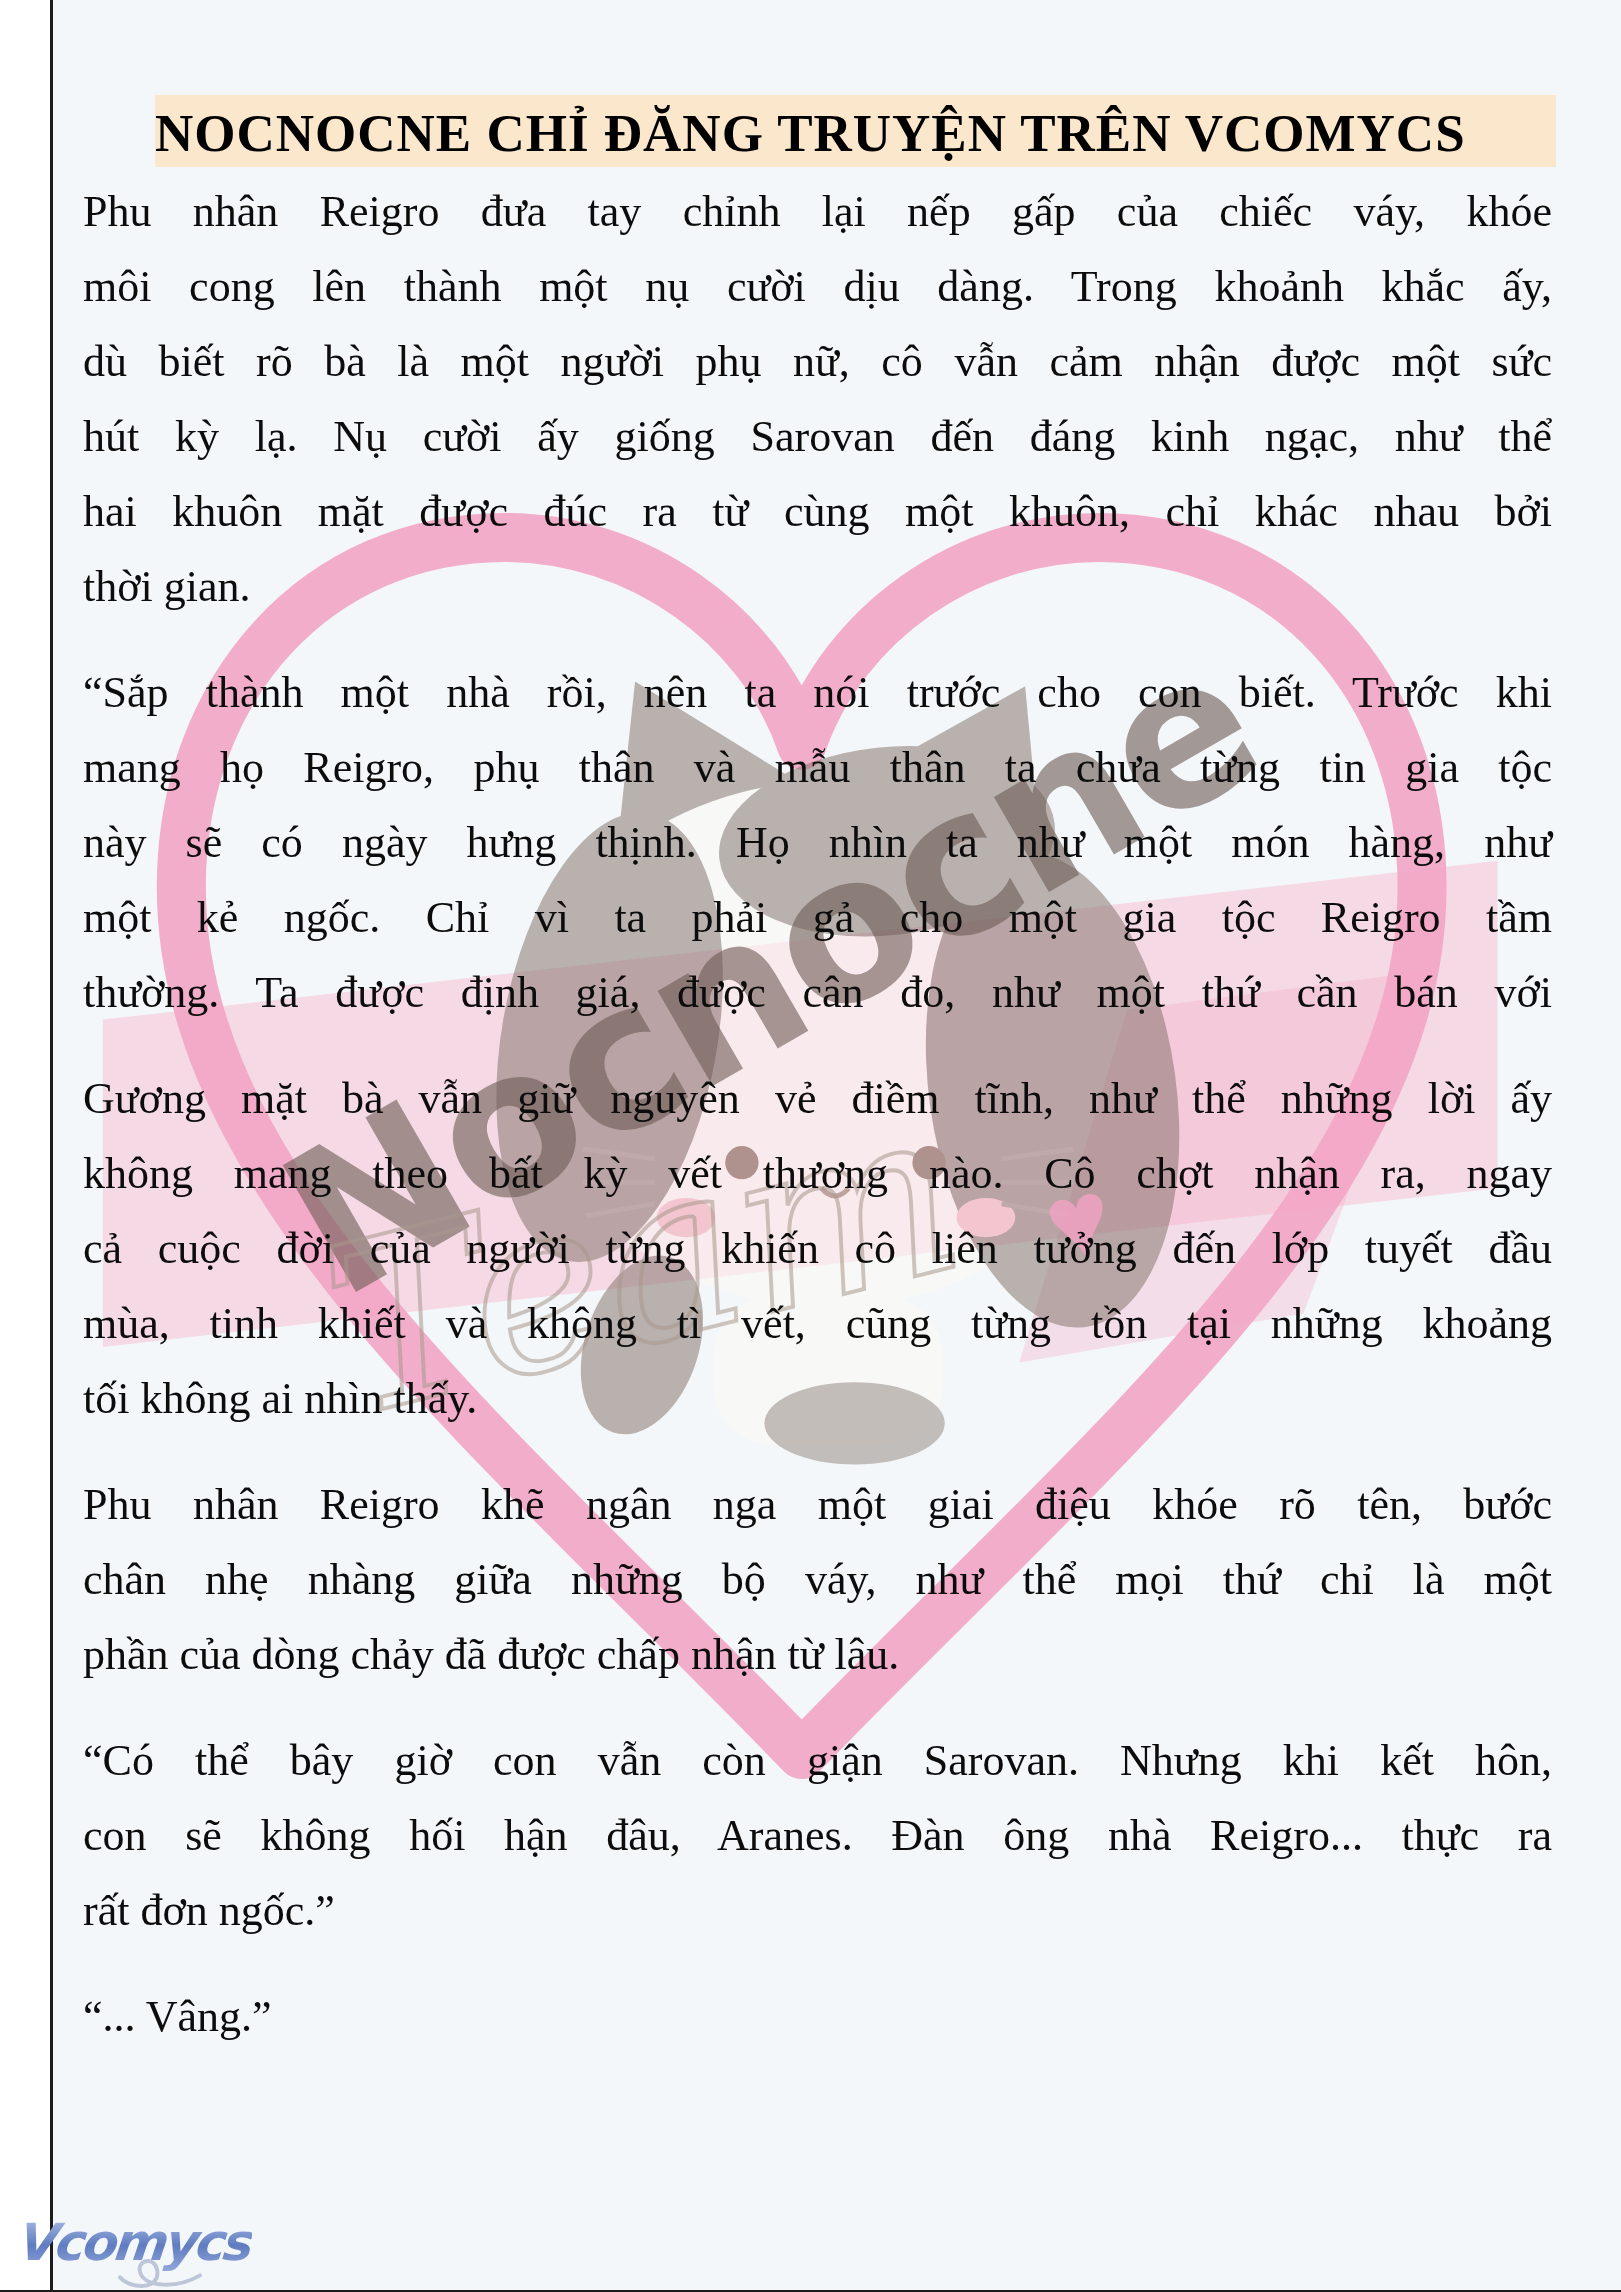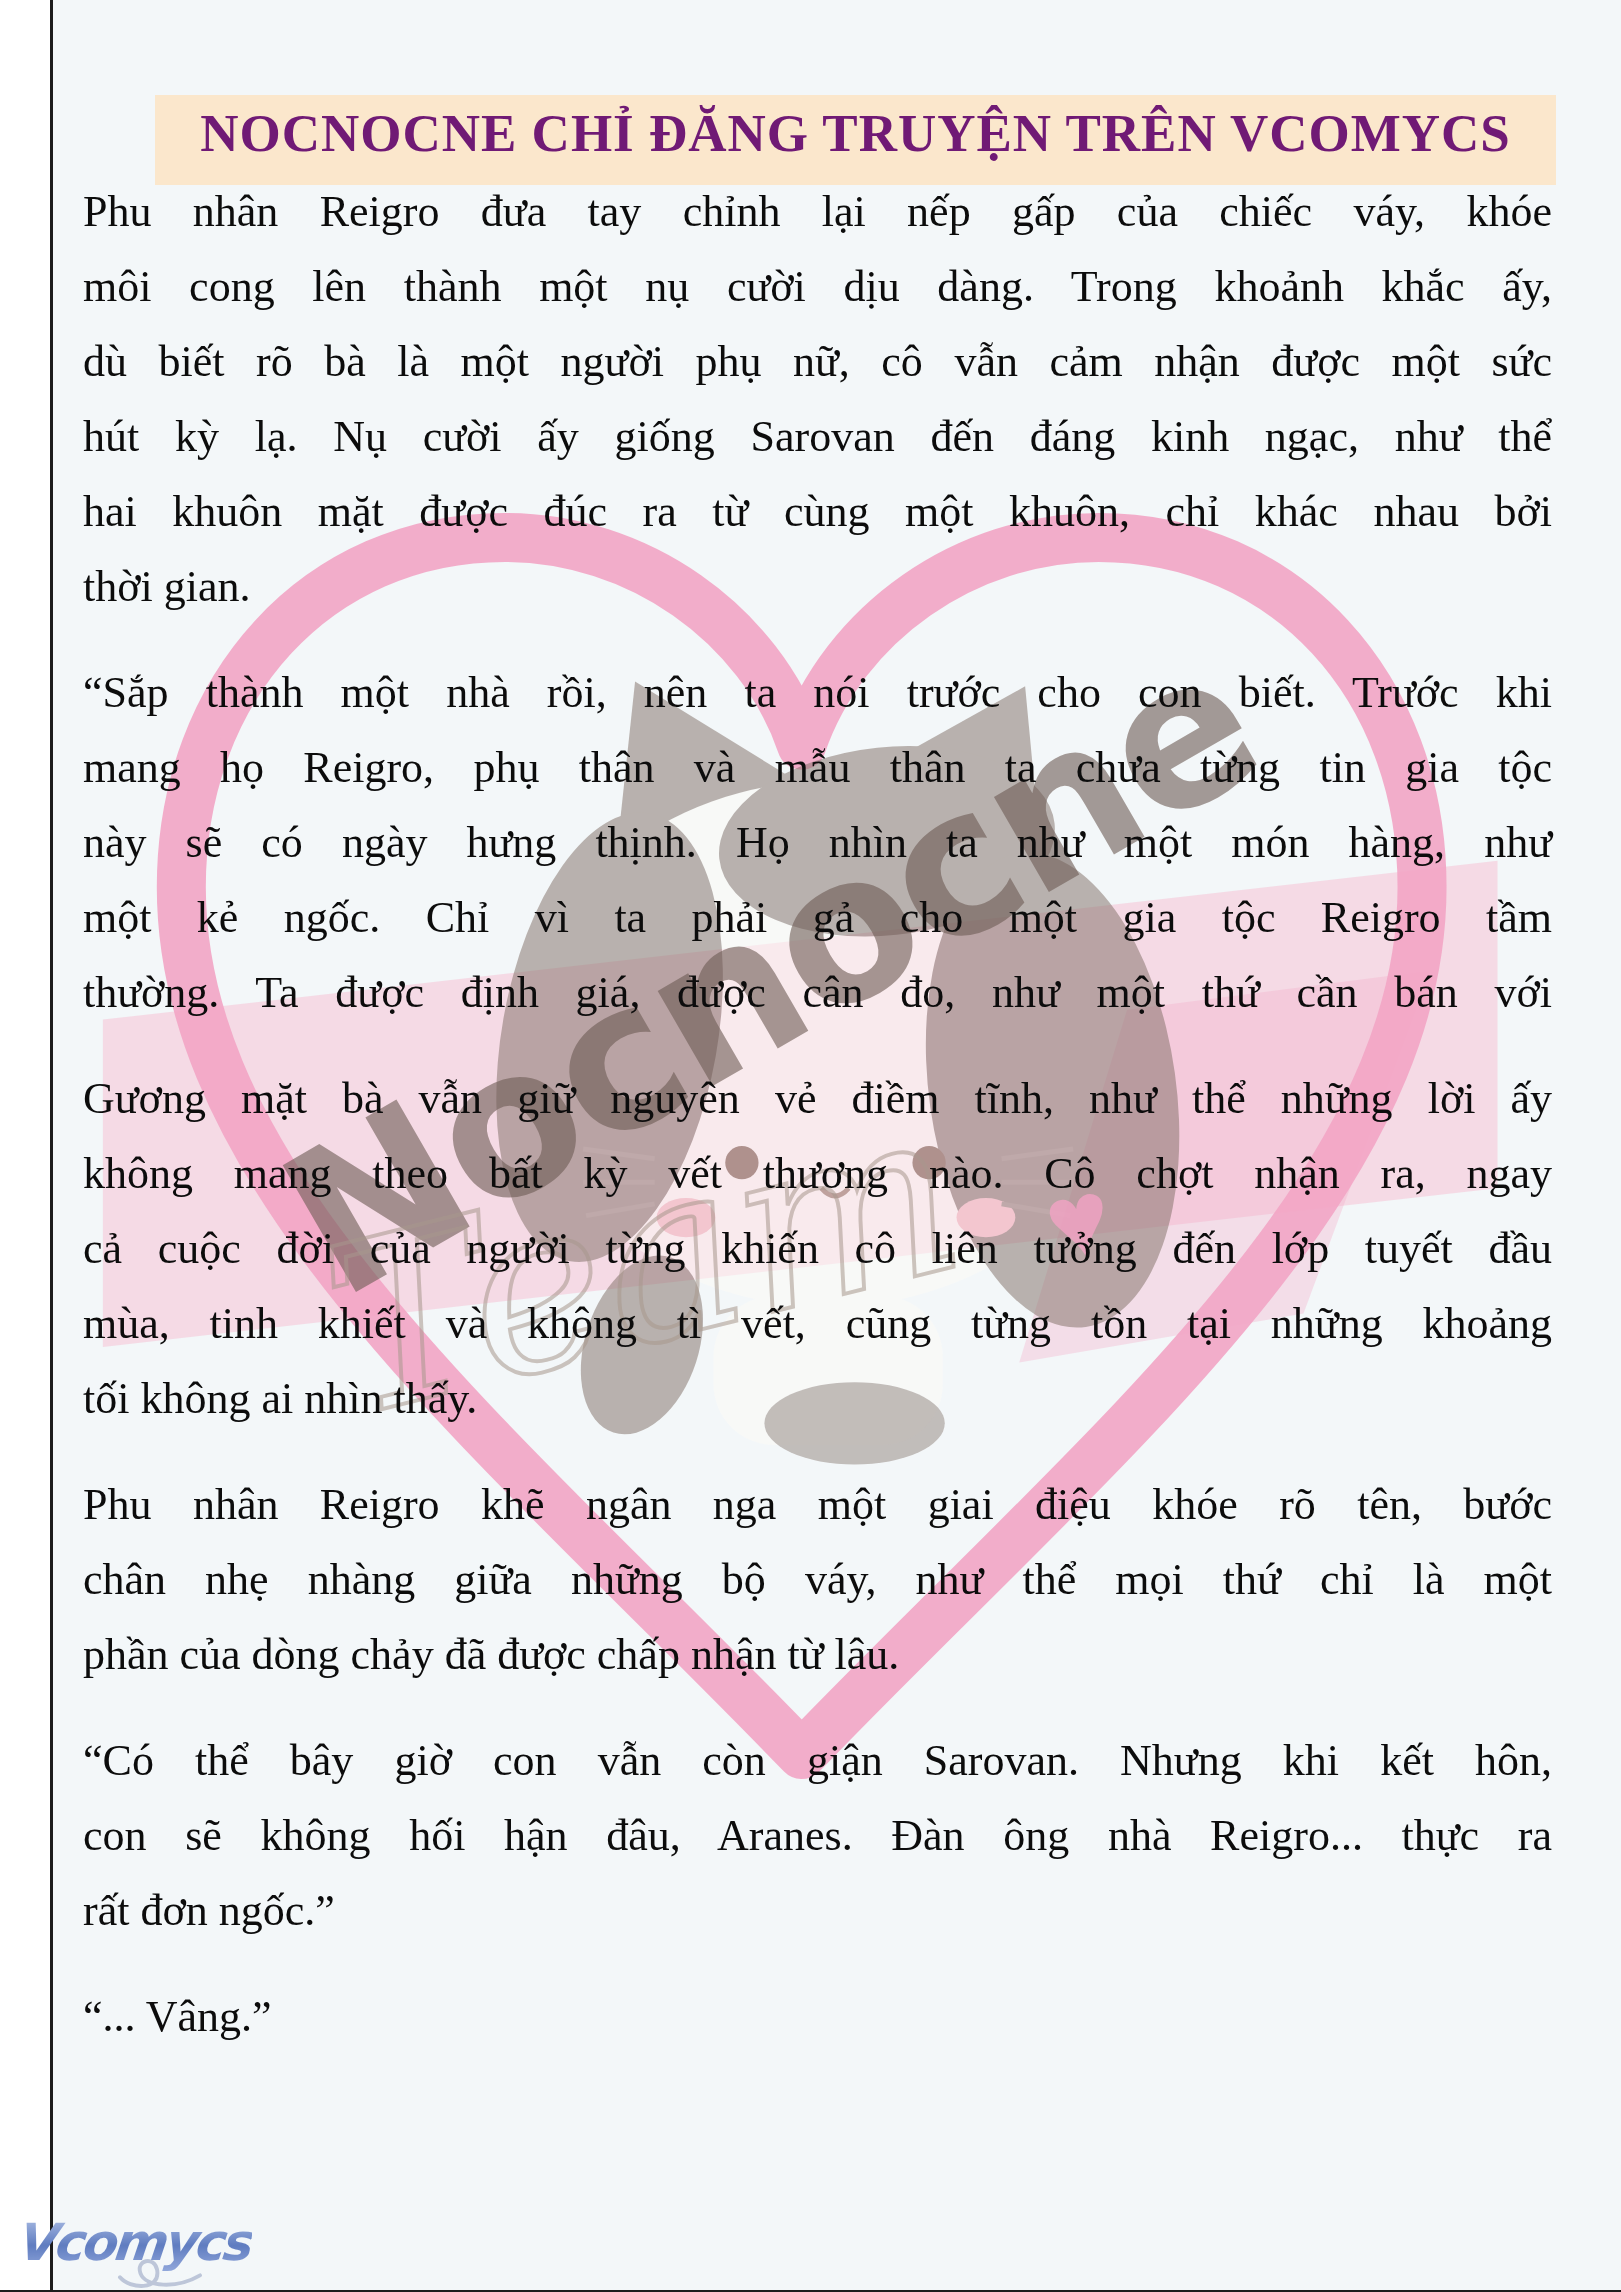--- a/index.html
+++ b/index.html
@@ -15,24 +15,24 @@
   .left-rule{position:absolute;left:50px;top:0;width:2.9px;height:100%;background:#1c1c1c;}
   .bottom-rule{position:absolute;left:0;bottom:0;width:100%;height:2.9px;background:#1b1b1b;}
 
   
   .watermark{position:absolute;left:0;top:0;width:1621px;height:2293px;z-index:1;}
   .wm-nocnocne{font-family:"DejaVu Sans", sans-serif;font-weight:bold;letter-spacing:-4px;}
   .wm-team{font-family:"DejaVu Serif", serif;font-style:italic;}
 
   
   .banner{
-    position:absolute;left:155px;right:65px;top:95px;height:90px;z-index:2;
+    position:absolute;left:155px;right:65px;top:95px;height:72px;z-index:2;
     background:#fbe7cc;
-    color:#701a75;
-    text-align:center;
+    color:#000000;
+    text-align:left;
     font-weight:bold;font-size:53px;line-height:76px;
     letter-spacing:1px;
     font-family:"Liberation Serif", serif;
   }
 
   
   .story{position:absolute;left:83px;right:69px;top:174px;z-index:2;}
   .para{margin:0 0 31px 0;}
   .line{
     font-weight:normal;font-size:44px;line-height:75px;color:#0c0c0c;

